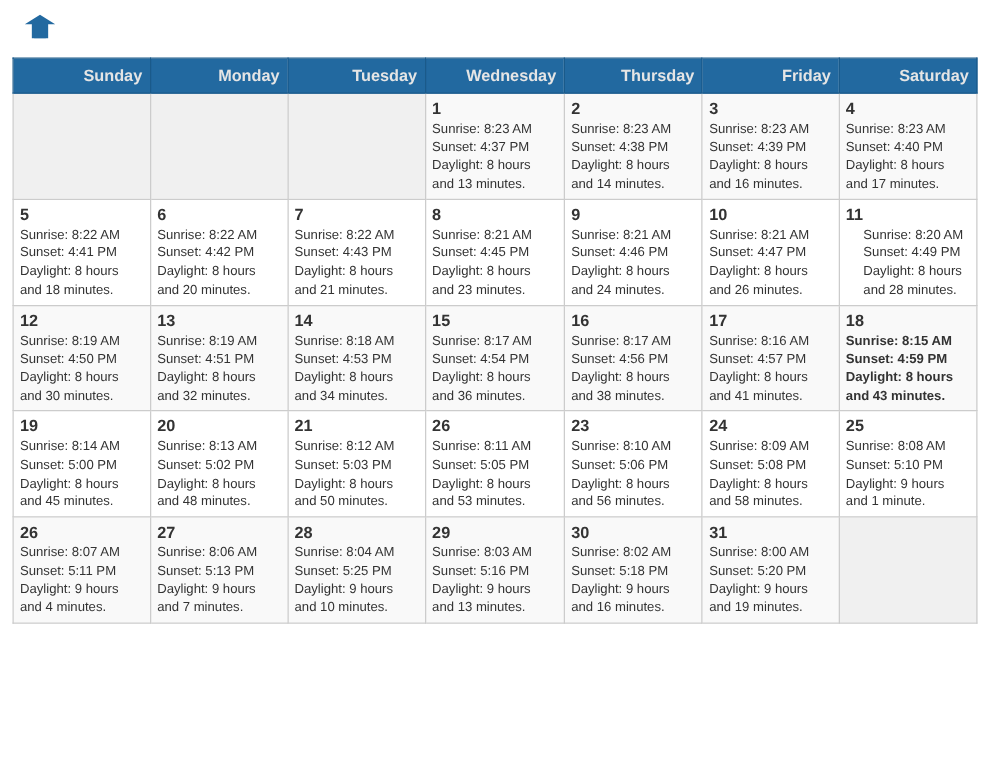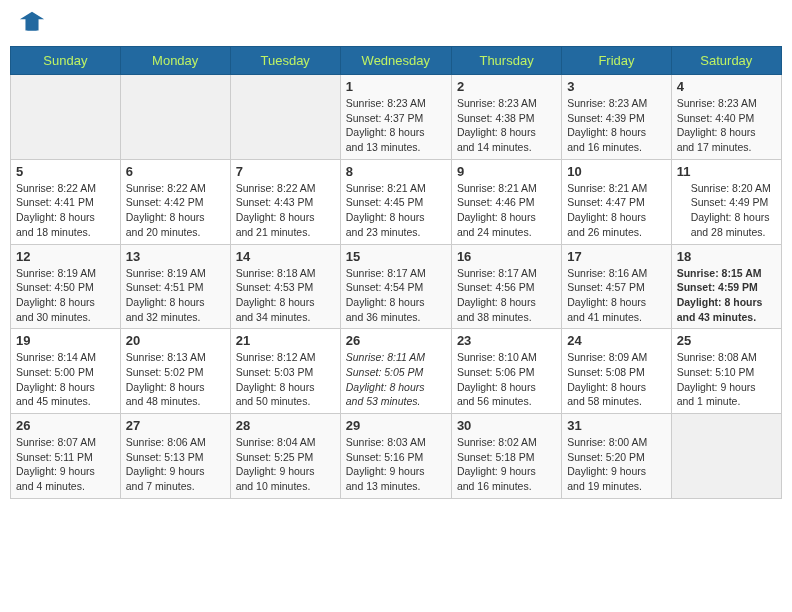--- a/index.html
+++ b/index.html
@@ -55,25 +55,25 @@
       font-size: 14px;
       color: #555;
     }
     .calendar {
       width: 100%;
       border-collapse: collapse;
       border: 1px solid #ccc;
     }
     .calendar th {
       background-color: #2269a0;
-      color: #bef264;
-      text-align: center;
+      color: #e5e5e5;
+      text-align: right;
       padding: 6px 6px;
       font-size: 13px;
-      font-weight: normal;
+      font-weight: bold;
       border: 1px solid #1a5a8a;
     }
     .calendar td {
       vertical-align: top;
       border: 1px solid #ccc;
       padding: 4px 5px;
       width: 113px;
       min-height: 80px;
       background: #fff;
     }
@@ -284,21 +284,21 @@
         </td>
         <td>
           <span class="day-number">21</span>
           <div class="day-info" style="white-space: pre-line;">Sunrise: 8:12 AM
 Sunset: 5:03 PM
 Daylight: 8 hours
 and 50 minutes.</div>
         </td>
         <td>
           <span class="day-number">26</span>
-          <div class="day-info" style="white-space: pre-line; font-style: italic;">Sunrise: 8:11 AM
+          <div class="day-info" style="white-space: pre-line;">Sunrise: 8:11 AM
 Sunset: 5:05 PM
 Daylight: 8 hours
 and 53 minutes.</div>
         </td>
         <td>
           <span class="day-number">23</span>
           <div class="day-info" style="white-space: pre-line;">Sunrise: 8:10 AM
 Sunset: 5:06 PM
 Daylight: 8 hours
 and 56 minutes.</div>

